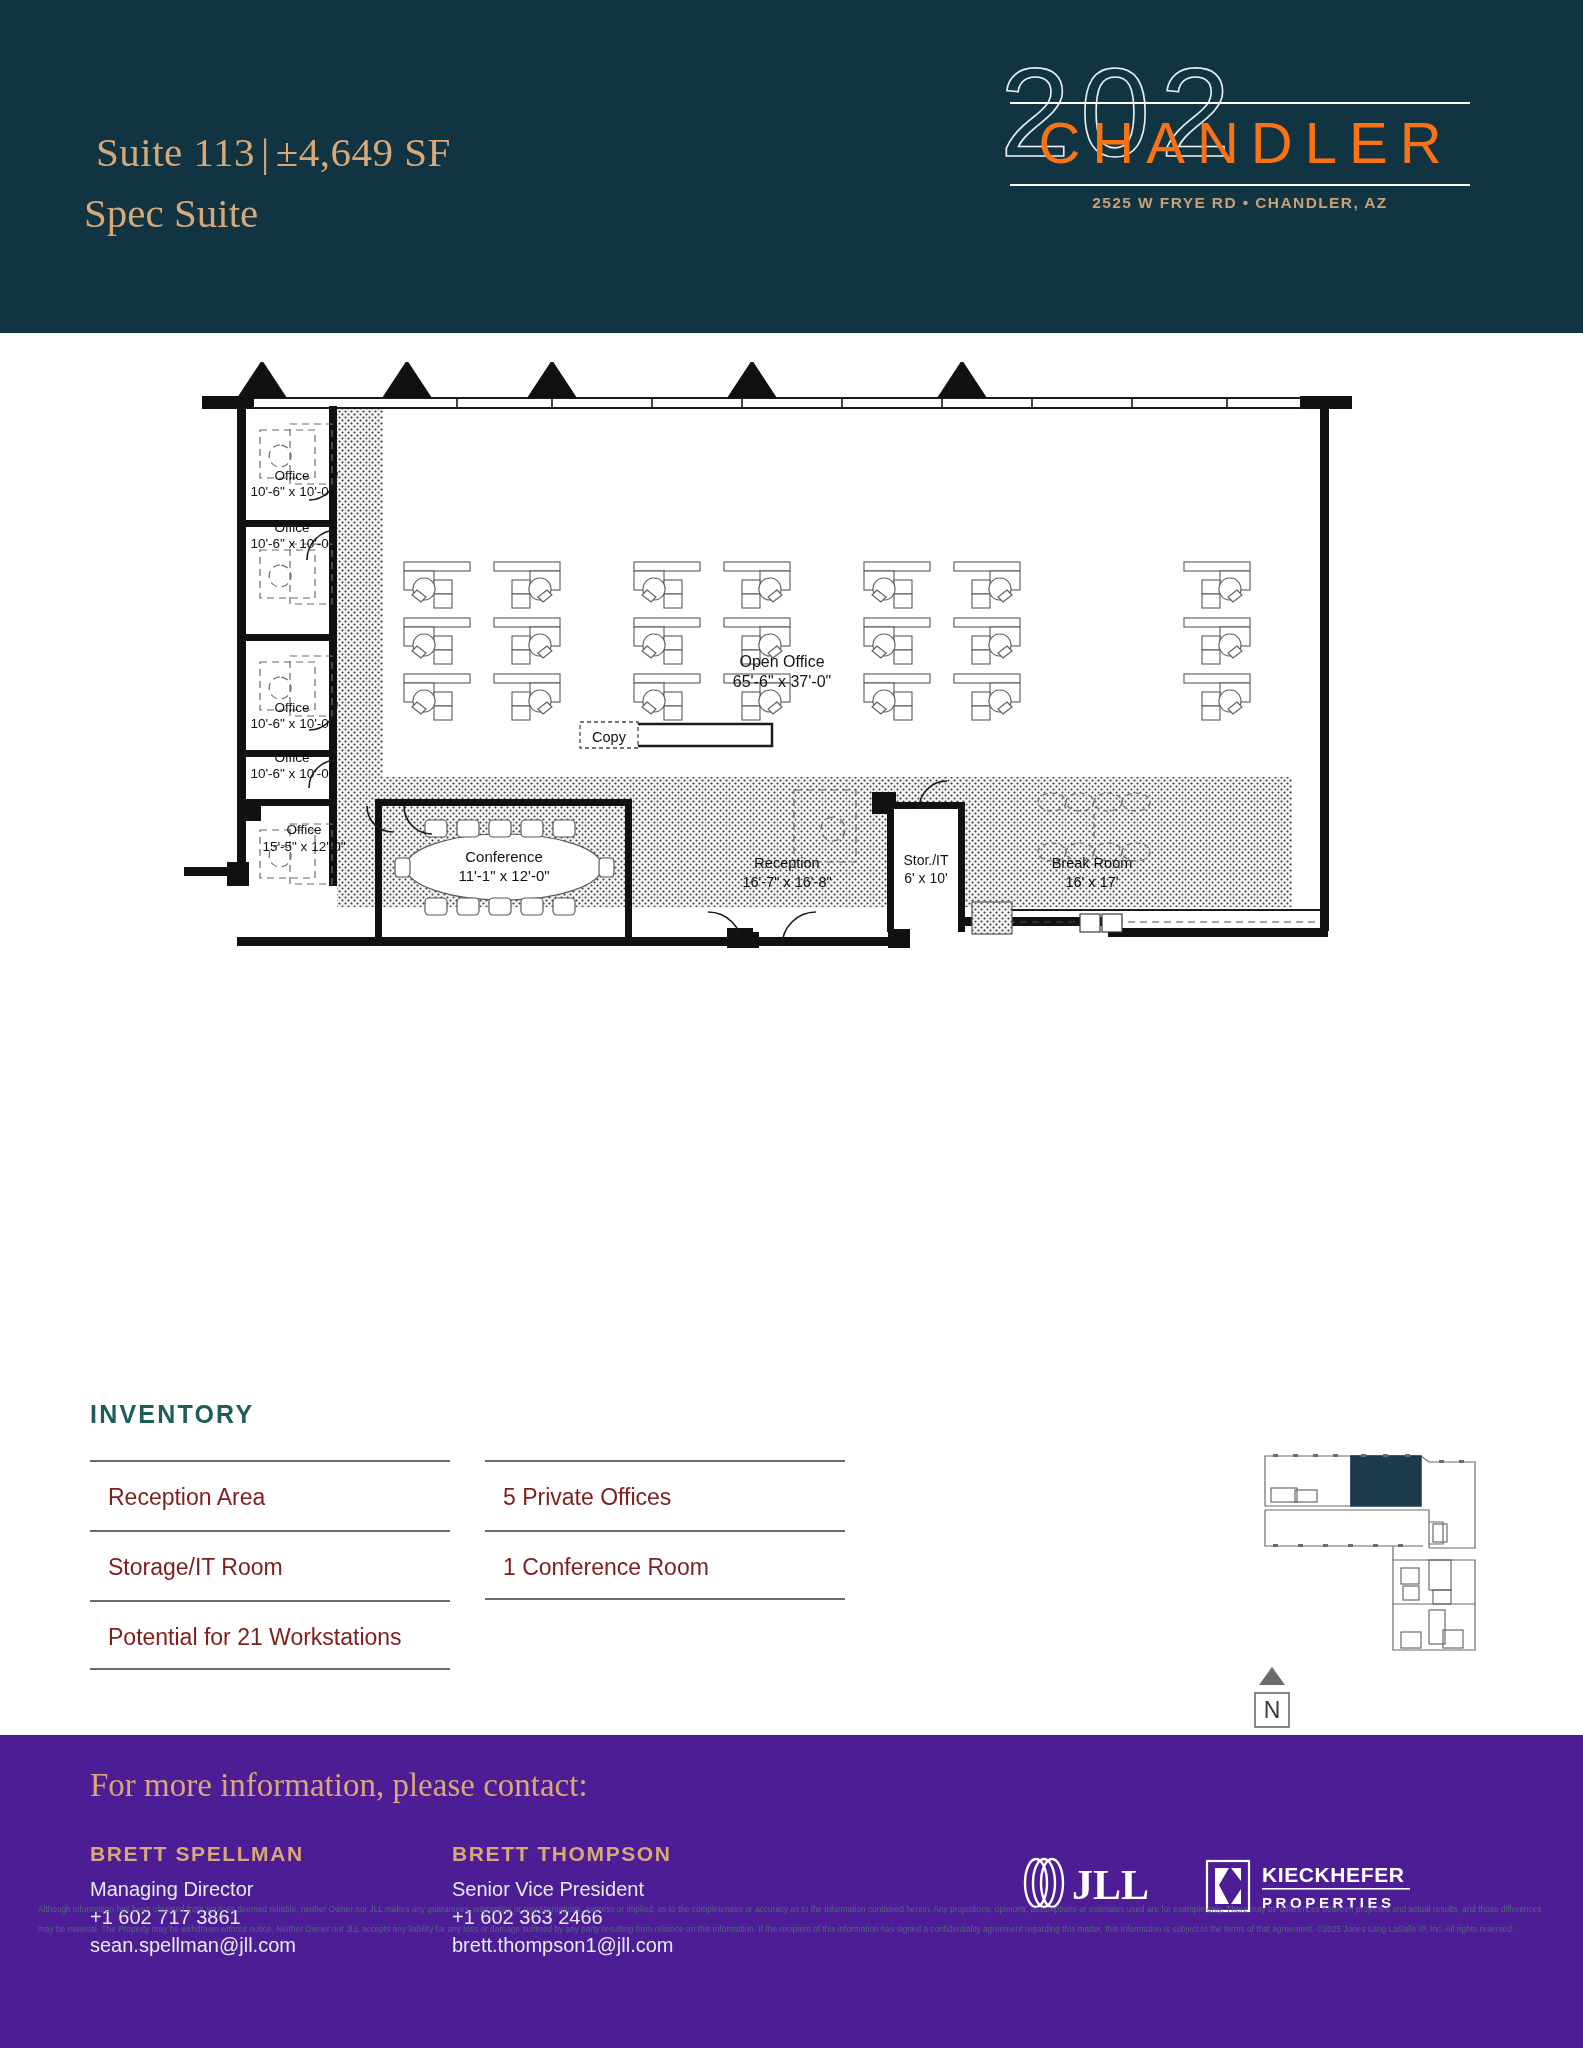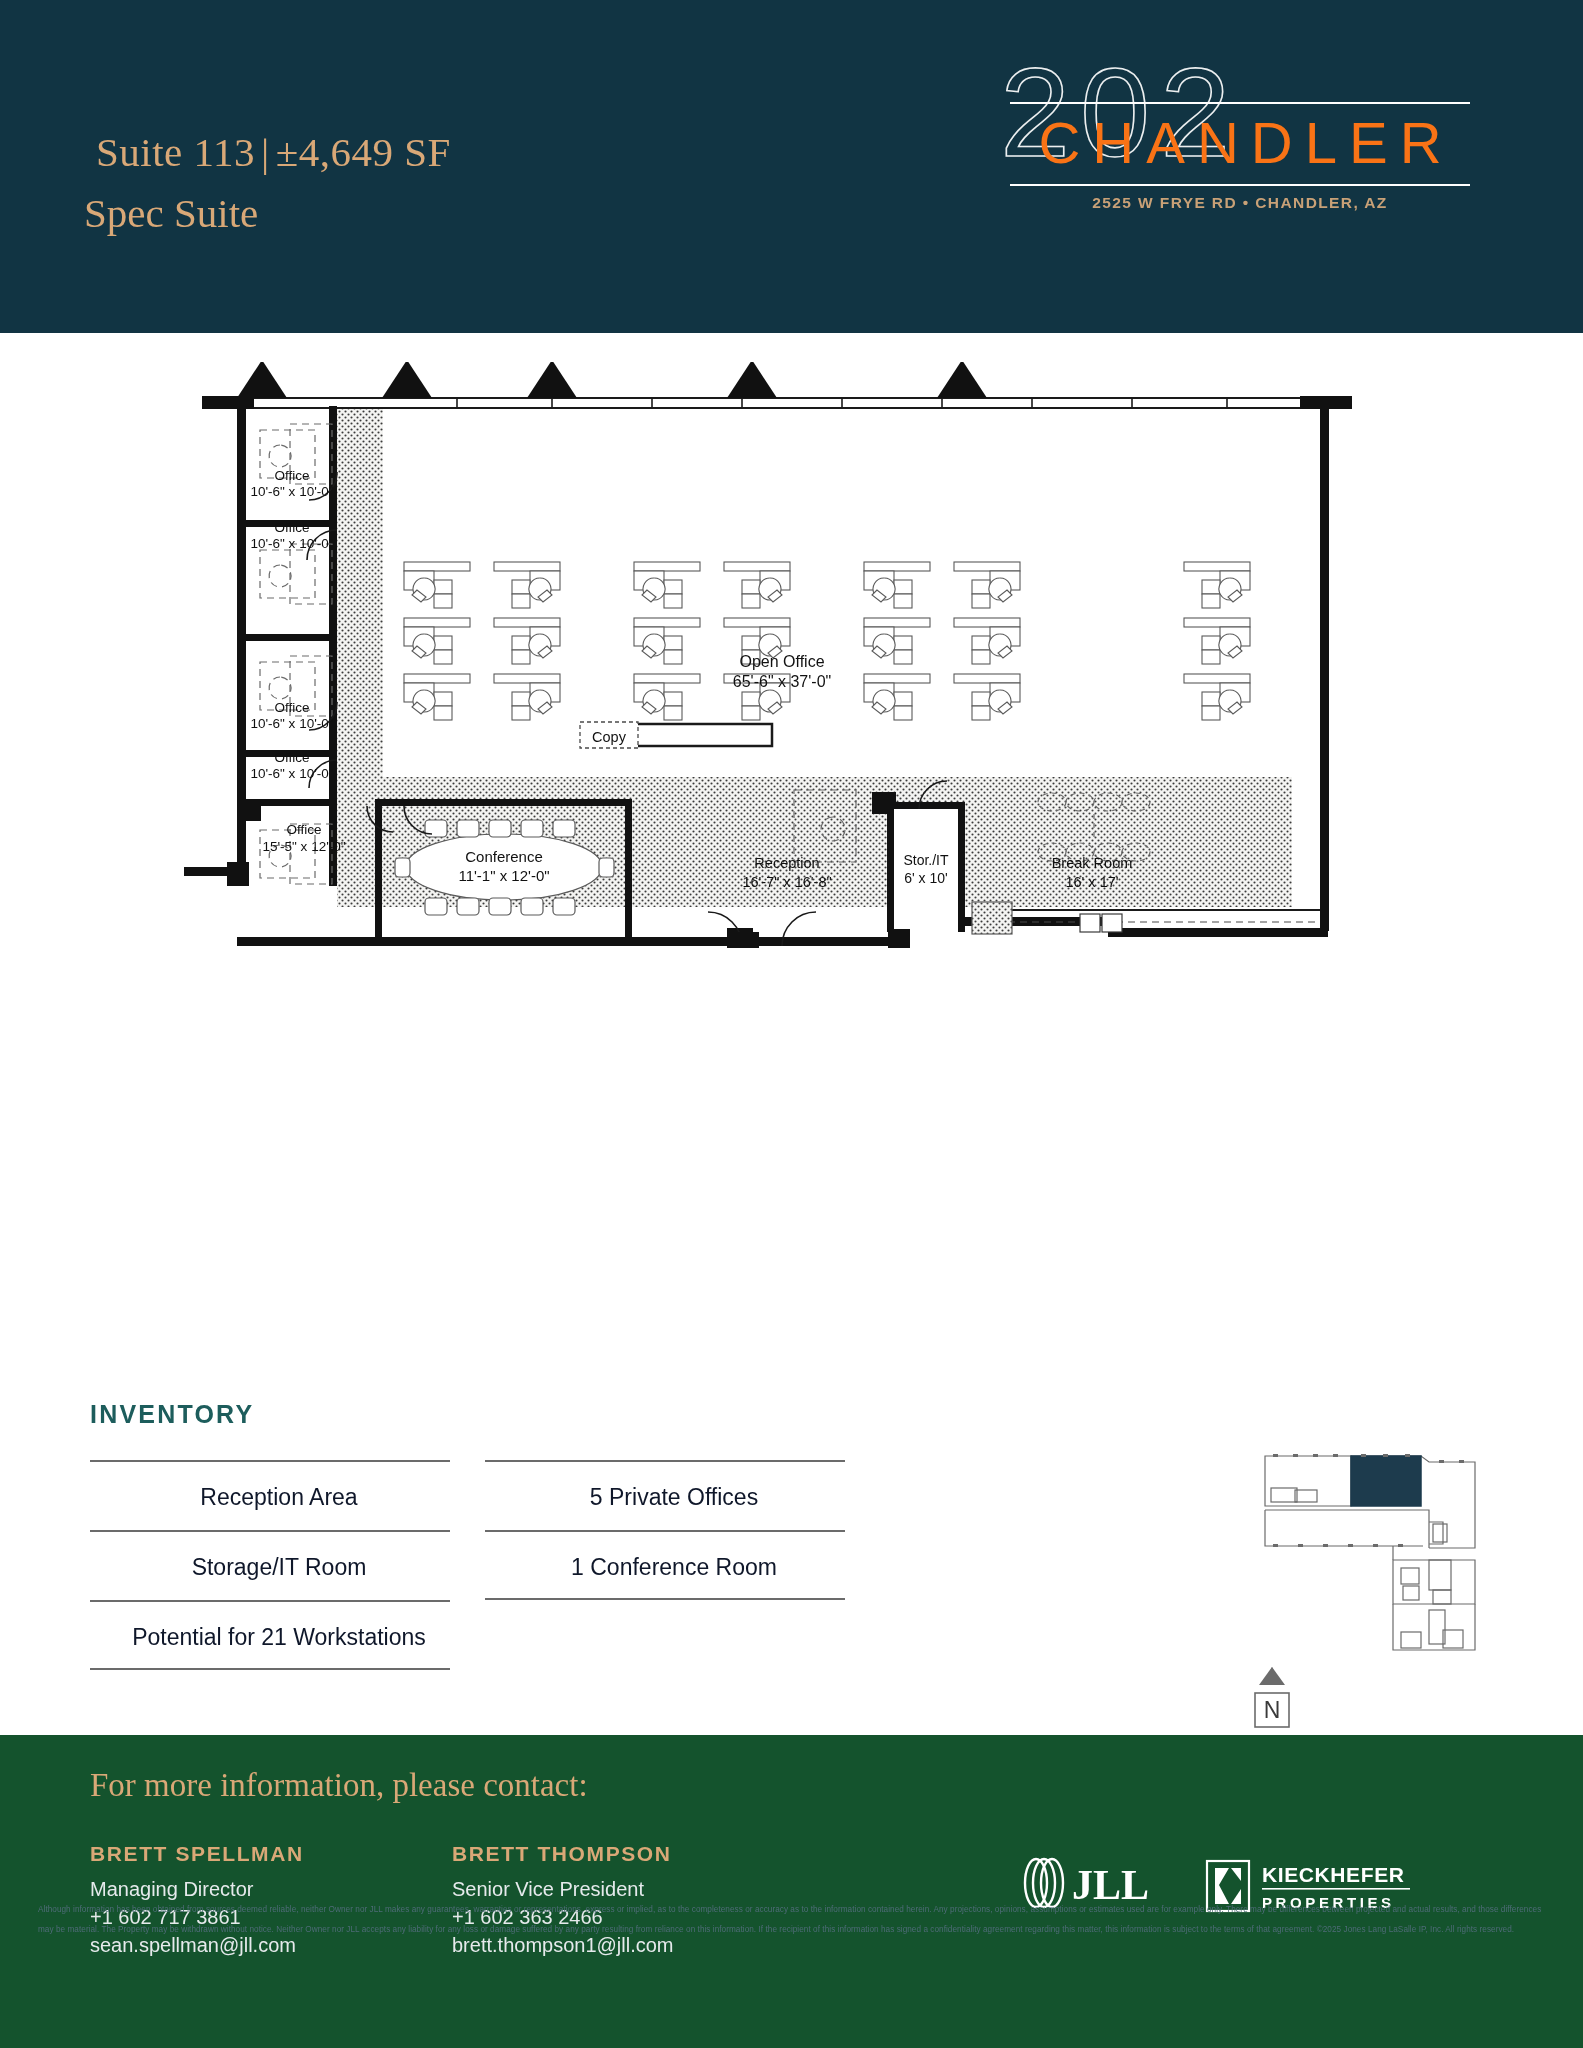--- a/index.html
+++ b/index.html
@@ -71,34 +71,33 @@
     font-size:25px; font-weight:bold; color:#1d5d5c; letter-spacing:2.2px;
   }
   .inv-grid {
     position:absolute; left:90px; top:1460px;
     width:900px;
     display:grid; grid-template-columns:360px 360px; column-gap:35px;
   }
   .inv-item {
     border-top:2px solid #6b6b6b;
     height:70px; line-height:70px;
-    font-size:23px; color:#0f172a;
+    font-size:23px; color:#7f1d1d;
     padding-left:18px;
-    text-align:center;
   }
   .inv-item.last { border-bottom:2px solid #6b6b6b; }
 
   
   .keyplan { position:absolute; left:1243px; top:1418px; width:245px; height:240px; }
   .north { position:absolute; left:1243px; top:1665px; width:60px; height:70px; }
 
   
   .footer {
     position:absolute; left:0; top:1735px; width:1583px; height:313px;
-    background:#14532d;
+    background:#4c1d95;
   }
   .footer-head {
     position:absolute; left:90px; top:32px;
     font-family:"Liberation Serif", serif;
     font-size:33px; color:#d9a877;
   }
   .contact { position:absolute; top:107px; }
   .contact.c1 { left:90px; }
   .contact.c2 { left:452px; }
   .contact .name {

